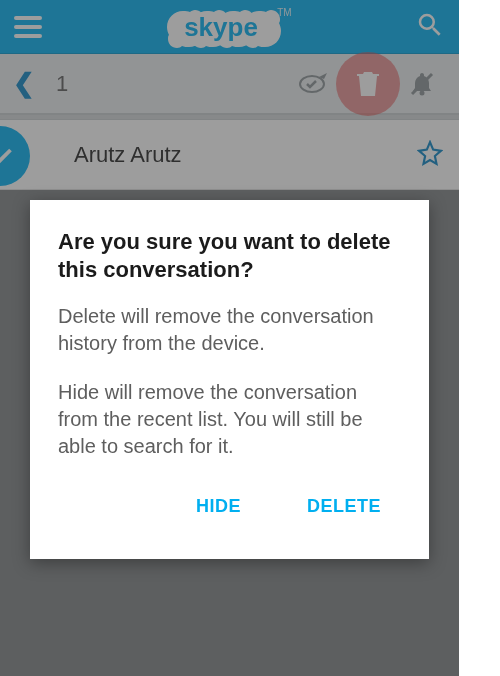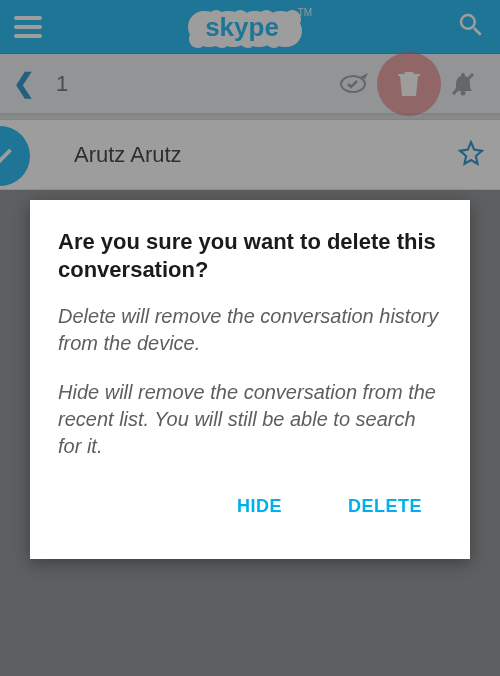--- a/index.html
+++ b/index.html
@@ -1,17 +1,17 @@
 <!DOCTYPE html>
 <html><head>
 <meta charset="utf-8">
 <style>
   * { box-sizing: border-box; margin: 0; padding: 0; }
   html, body { width: 500px; height: 676px; overflow: hidden; font-family: "Segoe UI", Arial, sans-serif; }
-  .screen { position: relative; width: 500px; height: 676px; background: #1d4ed8; border-radius: 23px; }
+  .screen { position: relative; width: 459px; height: 676px; background: #1d4ed8; border-radius: 23px; }
 
   
   .topbar {
     display: flex; align-items: center; justify-content: space-between;
     height: 54px; background: #00aff0; padding: 0 14px;
     border-bottom: 1px solid #0096cf;
   }
   .hamburger { width: 28px; height: 22px; display:flex; flex-direction:column; justify-content:space-between; cursor:pointer; }
   .hamburger span { display:block; height:4px; background:#fff; border-radius:2px; }
 
@@ -68,21 +68,21 @@
     position:absolute; left:0; top:0; width:100%; height:100%;
     background:rgba(60,60,60,0.5);
   }
   .dialog {
     position:absolute; left:30px; right:30px; top:200px;
     background:#fff; padding:28px 28px 28px 28px;
     box-shadow:0 4px 16px rgba(0,0,0,0.35);
   }
   .dialog-title { font-size:22px; font-weight:600; color:#1b1b1b; line-height:1.25; margin-bottom:20px; }
   .dialog-body { font-size:20px; color:#5e5e5e; font-weight:300; line-height:1.35; }
-  .dialog-body p { margin-bottom:22px;font-style:italic; }
+  .dialog-body p { margin-bottom:22px; }
   .dialog-actions { display:flex; justify-content:flex-end; gap:26px; align-items:center; margin-top:10px; }
   .dlg-btn {
     font-size:18px; font-weight:700; color:#00aff0; letter-spacing:0.5px;
     background:transparent; border:none; padding:14px 20px; cursor:pointer;
     position:relative;
   }
   .delete-hl {
     position:absolute; width:110px; height:66px; border-radius:50%;
     background:rgba(244,160,160,0.55);
     left:50%; top:50%; transform:translate(-50%,-50%); z-index:-1;

